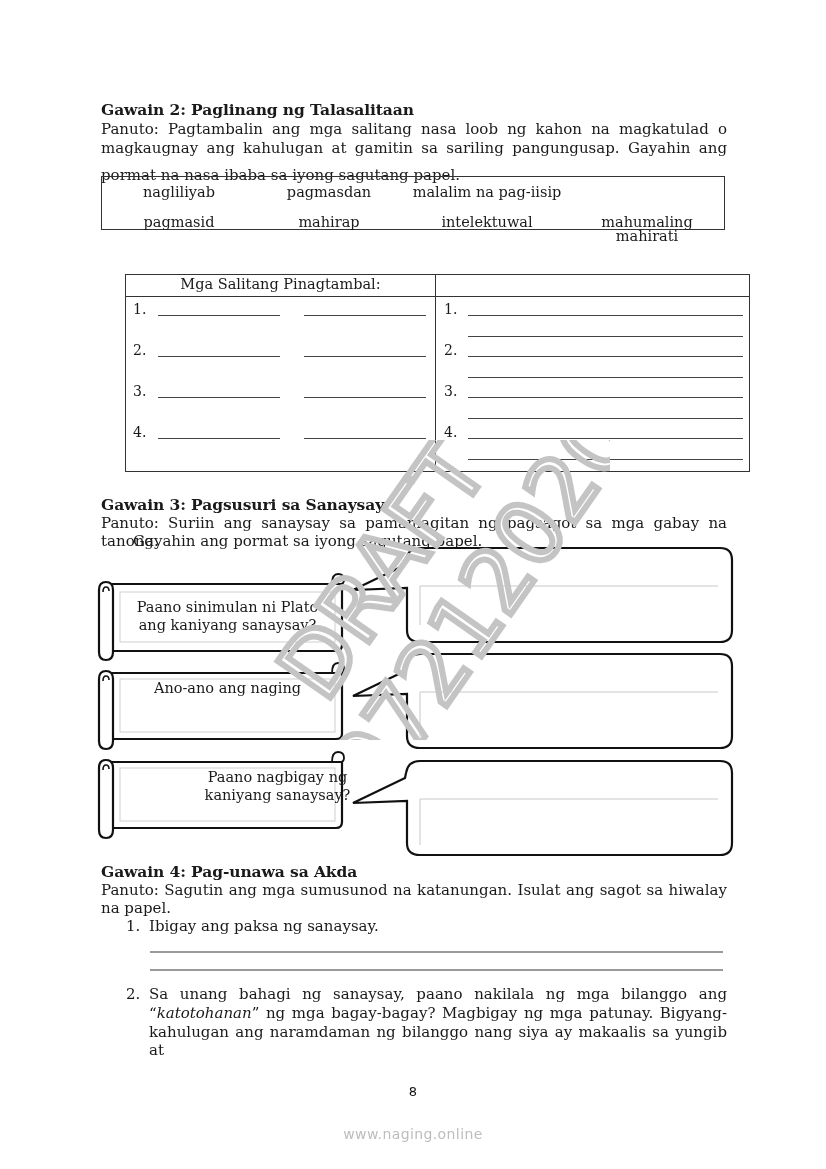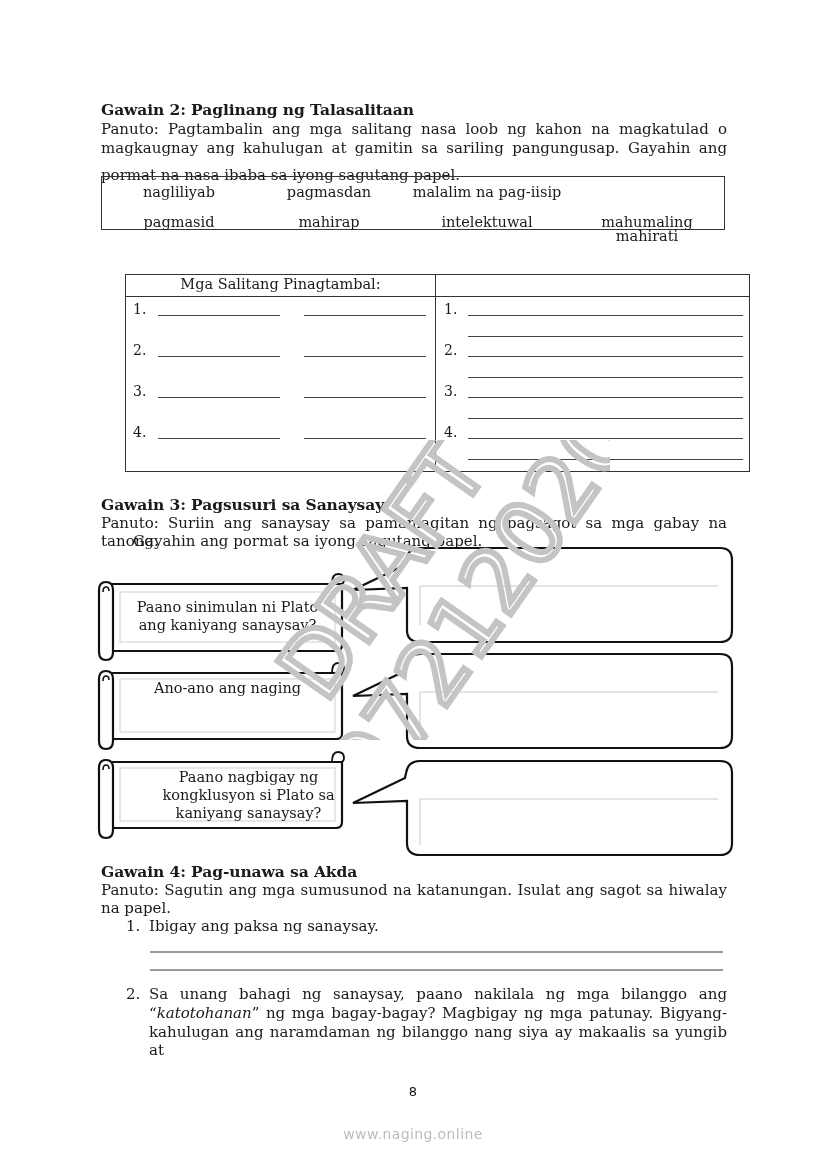--- a/index.html
+++ b/index.html
@@ -119,23 +119,22 @@
   <path d="M420,845 L420,799 L718,799" fill="none" stroke="#c8c8c8" stroke-width="1"></path>
 </svg>
 
 <div class="qtext" style="left:120px; top:598px; width:215px;">
   <div>Paano sinimulan ni Plato</div>
   <div>ang kaniyang sanaysay?</div>
 </div>
 <div class="qtext" style="left:120px; top:679px; width:215px;">
   <div>Ano-ano ang naging</div>
 </div>
-<div class="qtext" style="left:120px; top:768px; width:257px;">
+<div class="qtext" style="left:120px; top:768px; width:257px;padding-left:29px;">
   <div>Paano nagbigay ng</div>
-  <div>kongklusyon si Plato sa</div>
   <div>kaniyang sanaysay?</div>
 </div>
 
 <div class="abs h" style="left:101px; top:862px;">Gawain 4: Pag-unawa sa Akda</div>
 <div class="abs p just-line" style="left:101px; top:881px; width:626px;">Panuto: Sagutin ang mga sumusunod na katanungan. Isulat ang sagot sa hiwalay</div>
 <div class="abs p" style="left:101px; top:899px; width:626px;">na papel.</div>
 
 <div class="abs p" style="left:126px; top:917px;">1.</div>
 <div class="abs p" style="left:149px; top:917px;">Ibigay ang paksa ng sanaysay.</div>
 <div class="aline" style="left:150px; width:573px; top:951px;"></div>

